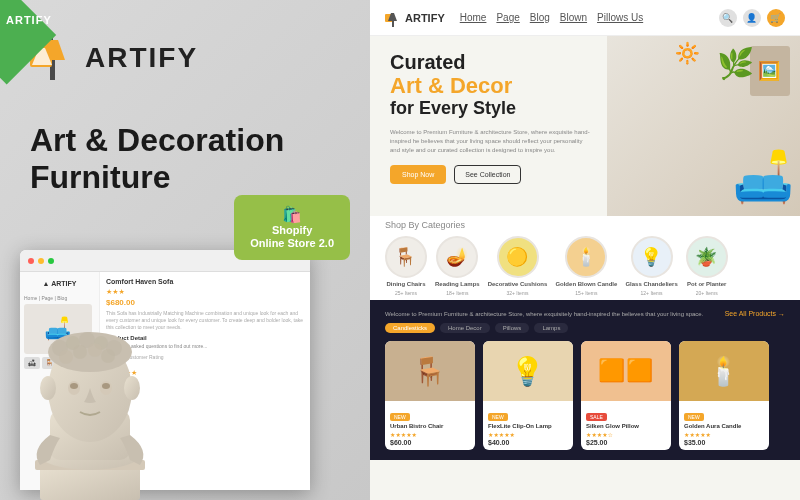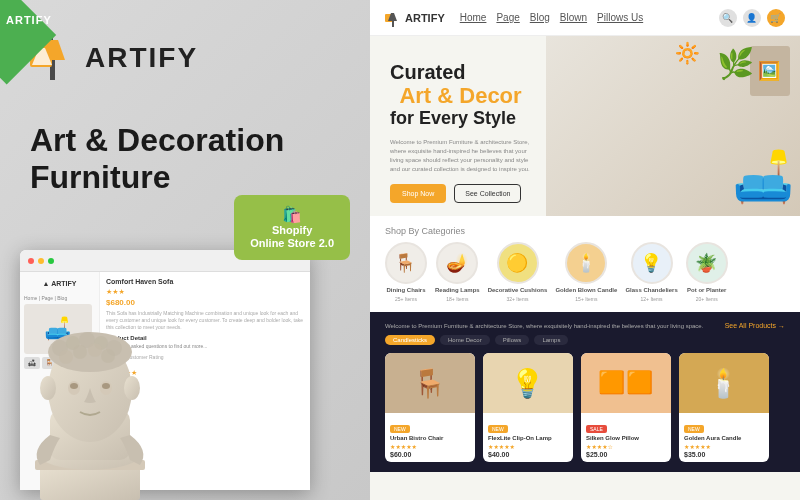--- a/index.html
+++ b/index.html
@@ -239,36 +239,35 @@
     }
 
     
     .hero-section {
       display: flex;
       height: 180px;
       position: relative;
       overflow: hidden;
     }
     .hero-content {
-      width: 176px;
-      padding: 24px 15px 15px 20px;
+      width: 237px;
+      padding: 14px 15px 15px 20px;
       z-index: 2;
     }
     .hero-title-top {
       font-size: 20px;
       font-weight: 700;
       color: #222;
       line-height: 1.2;
     }
     .hero-title-accent {
       font-size: 22px;
       font-weight: 900;
       color: #f4a62a;
       line-height: 1.1;
-      text-align: center;
     }
     .hero-title-bottom {
       font-size: 18px;
       font-weight: 700;
       color: #222;
       line-height: 1.2;
       margin-bottom: 8px;
     }
     .hero-desc {
       font-size: 6px;
@@ -339,21 +338,21 @@
       border-radius: 3px;
       display: flex;
       align-items: center;
       justify-content: center;
       font-size: 18px;
     }
 
     
     .categories-section {
       background: white;
-      padding: 10px 15px;
+      padding: 4px 15px;
     }
     .section-label {
       font-size: 9px;
       color: #888;
       margin-bottom: 6px;
       font-weight: 500;
     }
     .categories-row {
       display: flex;
       gap: 8px;

